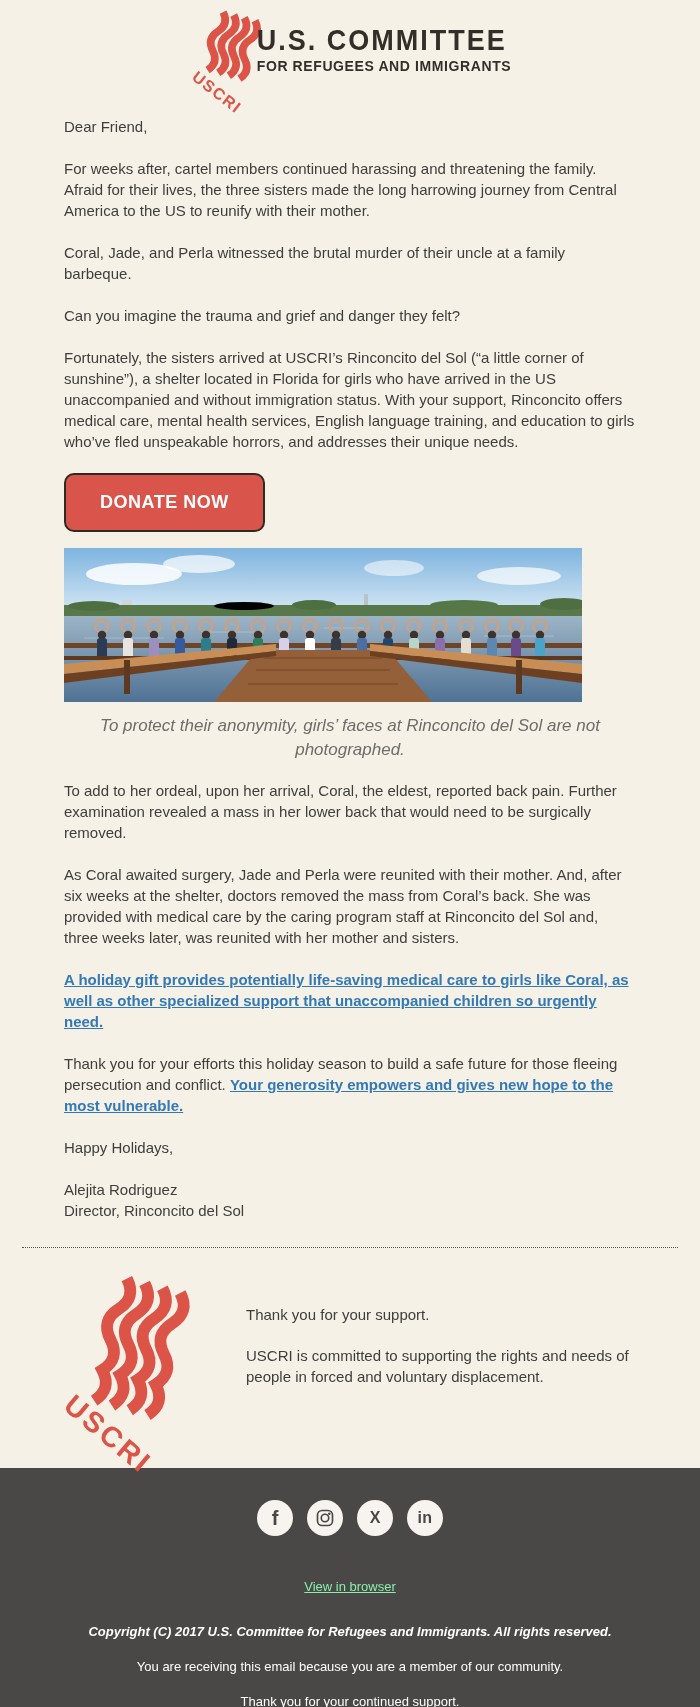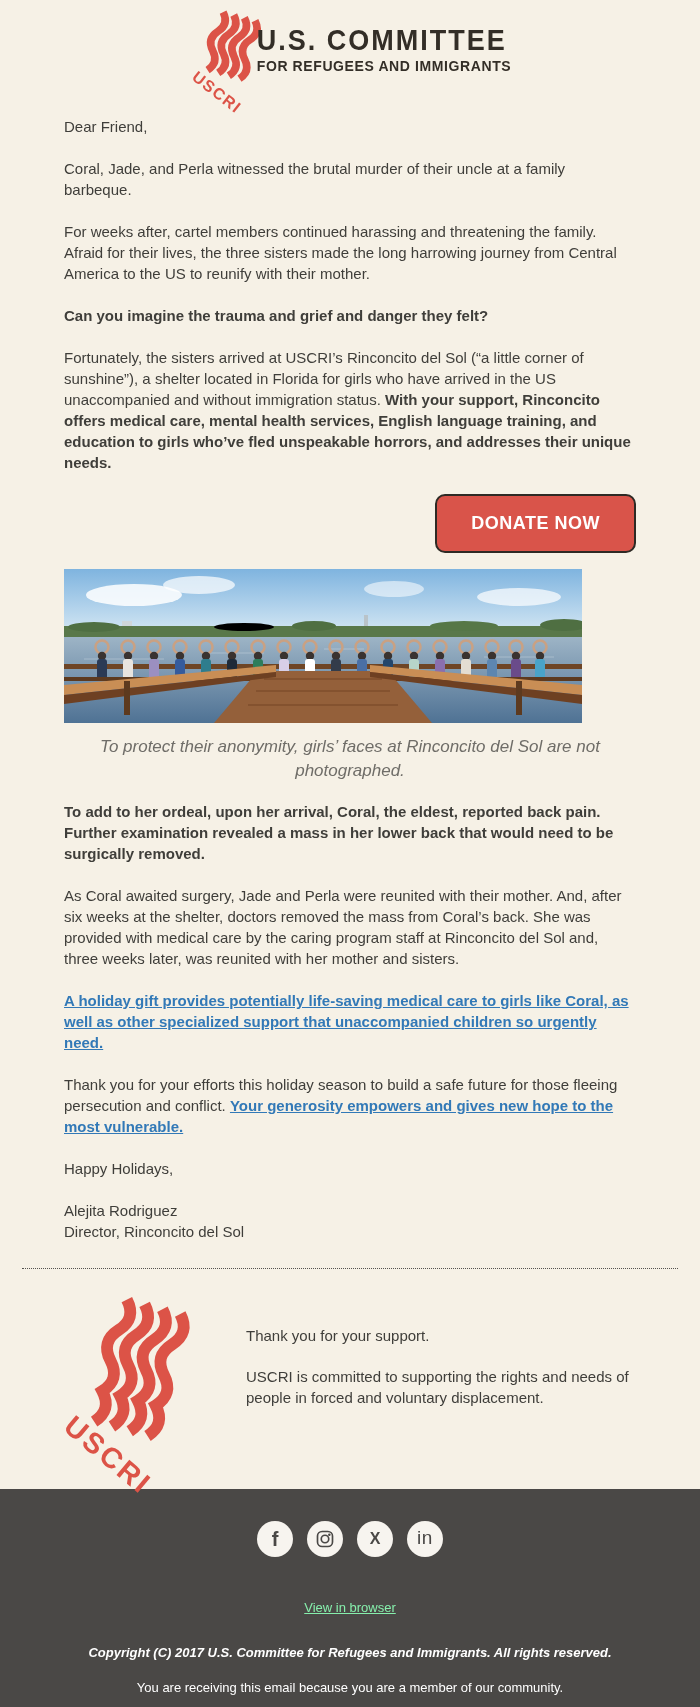--- a/index.html
+++ b/index.html
@@ -11,23 +11,23 @@
   
   .header { display:flex; justify-content:center; padding:10px 0 4px; }
   .logo { display:flex; align-items:center; }
   .logo svg { overflow:visible; }
   .logo-text { margin-left:-12px; color:#332e27; }
   .logo-title { font-size:27px; font-weight:700; letter-spacing:2px; line-height:1; transform:scaleY(1.08); }
   .logo-sub { font-size:14px; font-weight:700; letter-spacing:0.6px; margin-top:3px; }
   
   .content { padding:18px 64px 0; }
   .content p { margin:0 0 21px; }
-  .bold { font-weight:700; }
+  .bold { font-weight:400; }
   a.link { color:#3279b7; font-weight:700; text-decoration:underline; }
-  .btn-row { text-align:right; margin:6px 0 16px; }
+  .btn-row { text-align:left; margin:6px 0 16px; }
   .donate {
     display:inline-block; background:#d9544a; color:#fff; font-weight:700;
     font-size:18px; letter-spacing:0.5px; padding:15px 34px; border-radius:10px;
     border:2px solid #2e2a25; text-decoration:none;
   }
   figure { margin:0 0 4px; }
   .photo-wrap { width:518px; }
   figcaption { font-size:17px; font-style:italic; color:#6f6d68; text-align:center; margin:7px 0 18px; }
   .sig { margin:0 0 21px; }
   .sig div { line-height:1.4; }
@@ -42,21 +42,21 @@
     background:#4a4846; color:#ffffff; text-align:center; font-size:13px;
     min-height:420px; box-sizing:border-box; padding:32px 48px 24px;
   }
   .social-row { display:flex; justify-content:center; gap:14px; }
   .social {
     width:36px; height:36px; border-radius:50%; background:#f7f4ef; color:#4a4846;
     display:flex; align-items:center; justify-content:center; text-decoration:none;
   }
   .social .glyph-f  { font-weight:700; font-size:20px; }
   .social .glyph-x  { font-weight:700; font-size:16px; }
-  .social .glyph-in { font-weight:400; font-size:19px; letter-spacing:0.5px; }
+  .social .glyph-in { font-weight:700; font-size:16px; letter-spacing:0.5px; }
   .df-line { margin:17px 0 0; }
   .view-browser { margin-top:42px; }
   .view-browser a { color:#86efac; text-decoration:underline; }
   .copyright { margin-top:27px; font-style:italic; font-weight:700; }
 </style>
 </head>
 <body>
 
 <div class="email">
 
@@ -73,22 +73,22 @@
       </svg>
       <div class="logo-text">
         <div class="logo-title">U.S. COMMITTEE</div>
         <div class="logo-sub">FOR REFUGEES AND IMMIGRANTS</div>
       </div>
     </div>
   </header>
 
   <main class="content">
     <p>Dear Friend,</p>
+    <p>For weeks after, cartel members continued harassing and threatening the family. Afraid for their lives, the three sisters made the long harrowing journey from Central America to the US to reunify with their mother.</p>
     <p>Coral, Jade, and Perla witnessed the brutal murder of their uncle at a family barbeque.</p>
-    <p>For weeks after, cartel members continued harassing and threatening the family. Afraid for their lives, the three sisters made the long harrowing journey from Central America to the US to reunify with their mother.</p>
     <p class="bold">Can you imagine the trauma and grief and danger they felt?</p>
     <p><span>Fortunately, the sisters arrived at USCRI’s Rinconcito del Sol (“a little corner of sunshine”), a shelter located in Florida for girls who have arrived in the US unaccompanied and without immigration status. </span><span class="bold">With your support, Rinconcito offers medical care, mental health services, English language training, and education to girls who’ve fled unspeakable horrors, and addresses their unique needs.</span></p>
 
     <div class="btn-row">
       <a href="#" class="donate">DONATE NOW</a>
     </div>
 
     <figure>
       <div class="photo-wrap">
         <svg viewBox="0 0 518 154" width="518" height="154">

